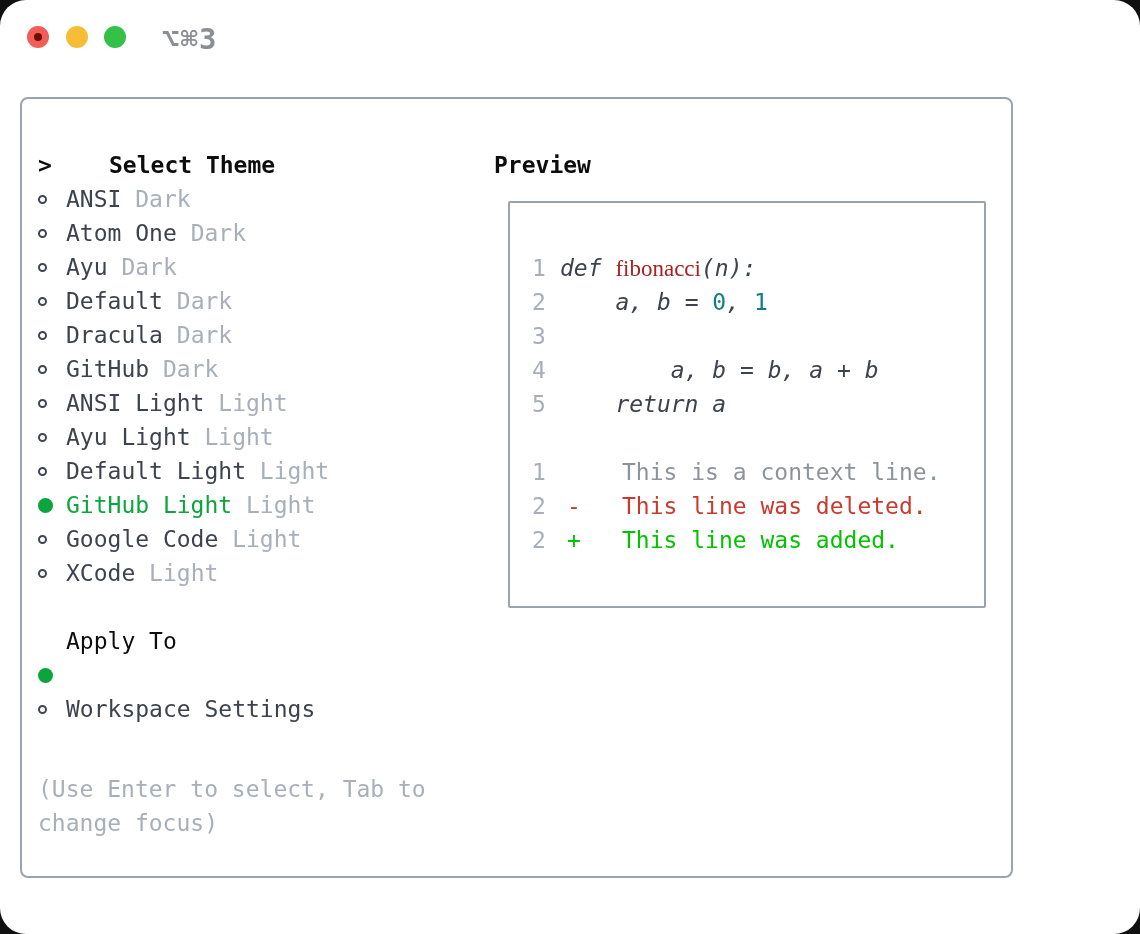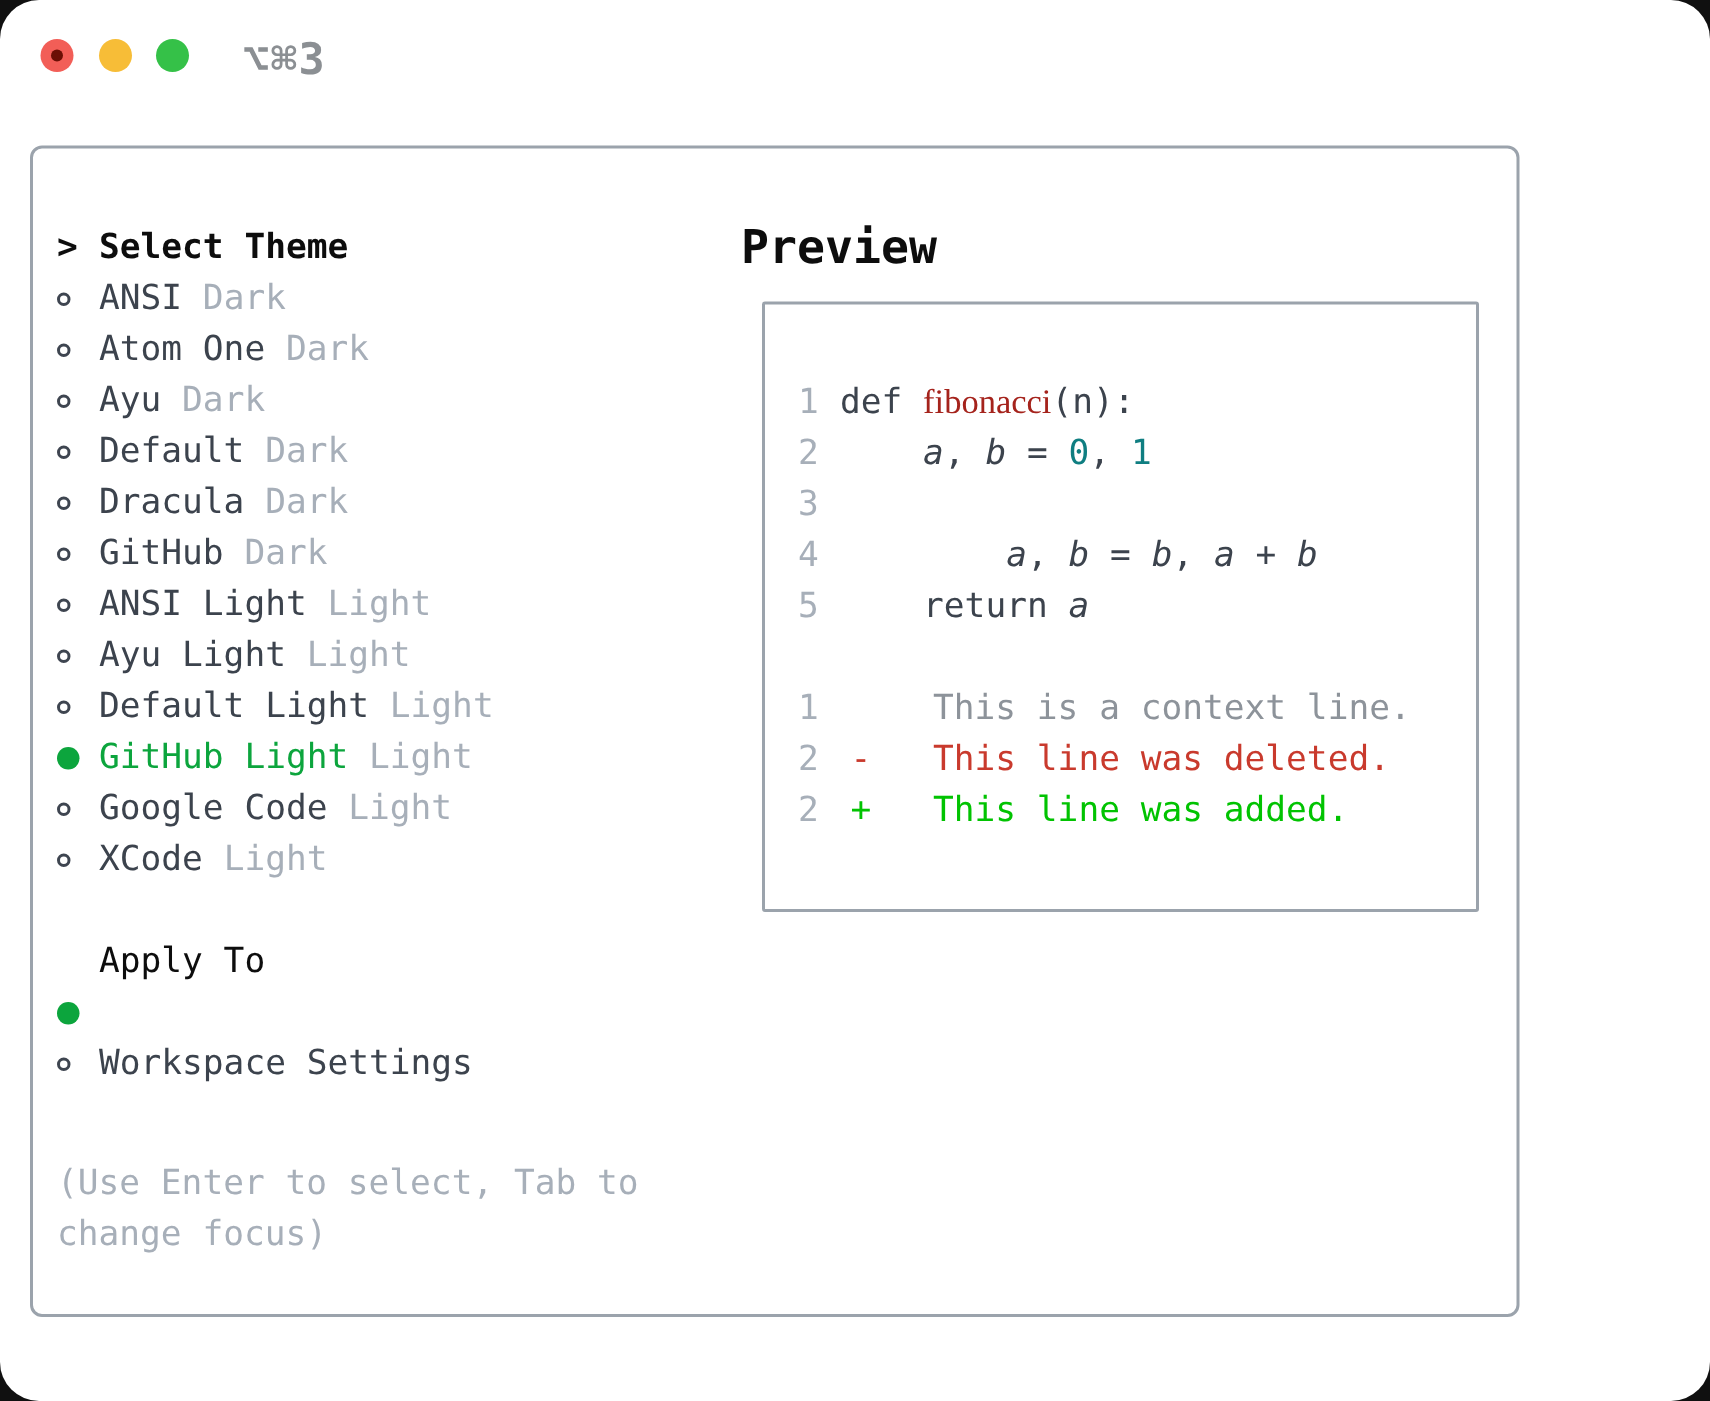--- a/index.html
+++ b/index.html
@@ -24,31 +24,31 @@
   .panel{position:absolute;left:20px;top:97px;width:993px;height:781px;border:2px solid var(--border-gray);border-radius:8px;background:#fff;}
   .left-col{position:absolute;left:16px;top:49px;width:440px;font-size:23px;color:var(--text-dark);}
   .row{display:flex;align-items:center;height:34px;white-space:pre;}
   .bullet-col{width:28px;display:flex;align-items:center;flex:0 0 28px;}
   .prompt{font-weight:700;color:var(--heading-black);}
   .dot-hollow{width:9px;height:9px;border:2.5px solid #3e4550;border-radius:50%;}
   .dot-filled{width:15px;height:15px;border-radius:50%;background:var(--select-green);}
   .theme-name{color:var(--text-dark);}
   .variant{color:var(--muted-gray);}
   .sel .theme-name{color:var(--select-green);}
-  .hdr{font-weight:700;color:var(--heading-black);}
+  .hdr{font-weight:700;color:var(--heading-black);margin-left:43px;}
   .hdr2{color:var(--heading-black);}
   .spacer{height:34px;}
   .hint{margin-top:12px;width:420px;line-height:34px;color:var(--muted-gray);font-size:23px;}
   
-  .preview-title{position:absolute;left:472px;top:49px;height:34px;line-height:34px;font-size:31px;font-weight:700;color:var(--heading-black);}
+  .preview-title{position:absolute;left:472px;top:49px;height:34px;line-height:34px;font-size:23px;font-weight:700;color:var(--heading-black);}
   .preview-box{position:absolute;left:486px;top:102px;width:478px;height:407px;border:2px solid var(--border-gray);border-radius:2px;background:#fff;padding:48px 0 0 22px;overflow:hidden;}
   .pline{display:flex;height:34px;align-items:center;font-size:23px;white-space:pre;}
   .ln{width:28px;flex:0 0 28px;color:var(--muted-gray);}
   .mk{width:62px;flex:0 0 62px;padding-left:7px;}
-  .tok-plain{color:var(--text-dark);}
+  .tok-plain{color:var(--text-dark);font-style:italic;}
   .tok-func{color:var(--func-red);font-family:Liberation Serif, serif;}
   .tok-num{color:var(--number-teal);}
   .tok-builtin{color:var(--builtin-blue);}
   .tok-var{color:var(--text-dark);font-style:italic;}
   .kind-context .dtext,.kind-context .mk{color:var(--context-gray);}
   .kind-deleted .dtext,.kind-deleted .mk{color:var(--deleted-red);}
   .kind-added .dtext,.kind-added .mk{color:var(--added-green);}
 </style>
 </head>
 <body>

